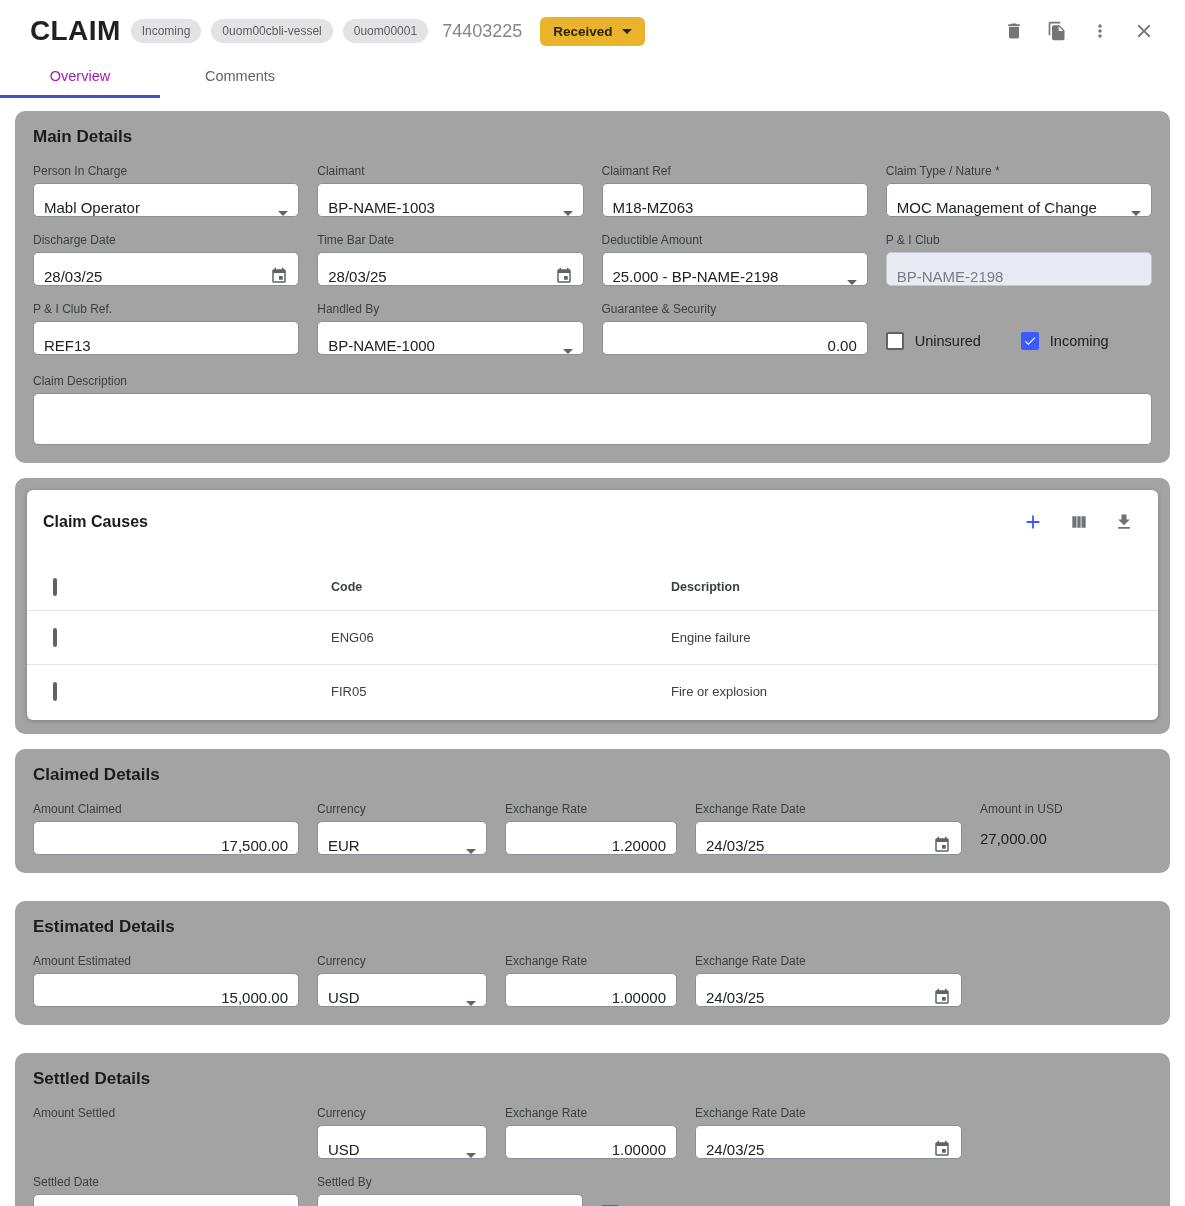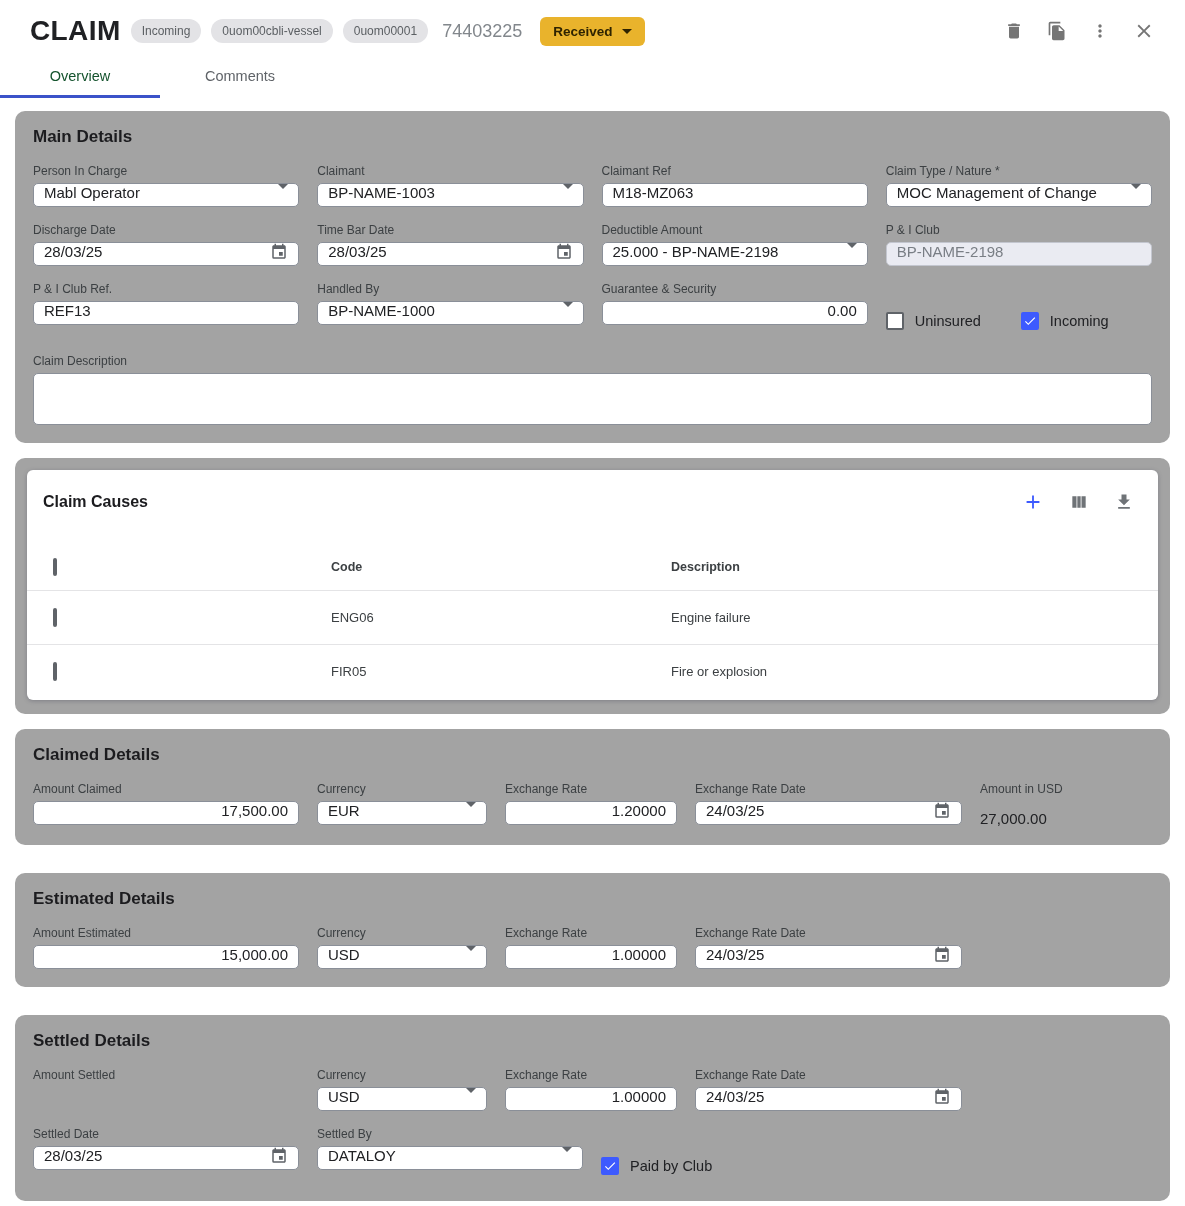--- a/index.html
+++ b/index.html
@@ -63,45 +63,45 @@
   .tabs { display: flex; }
   .tab {
     width: 160px;
     text-align: center;
     padding: 13px 0 11px;
     font-size: 14.5px;
     color: #5f6368;
     cursor: pointer;
     border-bottom: 3px solid transparent;
   }
-  .tab.active { color: #14532d; border-bottom-color: #3b52c9; }
+  .tab.active { color: #a21caf; border-bottom-color: #3b52c9; }
 
   
   .panel {
     background: #a3a3a3;
     border-radius: 10px;
     margin: 0 15px;
     padding: 16px 18px 18px;
   }
   .panel.mt { margin-top: 13px; }
   .gap15 { height: 15px; }
   .gap28 { height: 28px; }
   .panel h2 { margin: 0 0 17px; font-size: 17px; font-weight: bold; color: #1c1c1f; }
 
   .grid4 { display: grid; grid-template-columns: repeat(4, 1fr); gap: 16px 18px; }
   .span-all { grid-column: 1 / -1; }
 
   .field label { display: block; font-size: 12px; color: #3c4043; margin-bottom: 5px; }
   .control {
-    height: 24px;
+    height: 34px;
     background: #fff;
     border: 1px solid #8a8f98;
     border-radius: 5px;
     display: flex;
-    align-items: flex-start;
+    align-items: flex-end;
     padding: 0 10px;
     font-size: 15px;
     color: #202124;
     gap: 8px;
   }
   .control input {
     border: none; outline: none; background: transparent;
     font: inherit; color: inherit;
     flex: 1; min-width: 0; padding: 0;
   }

